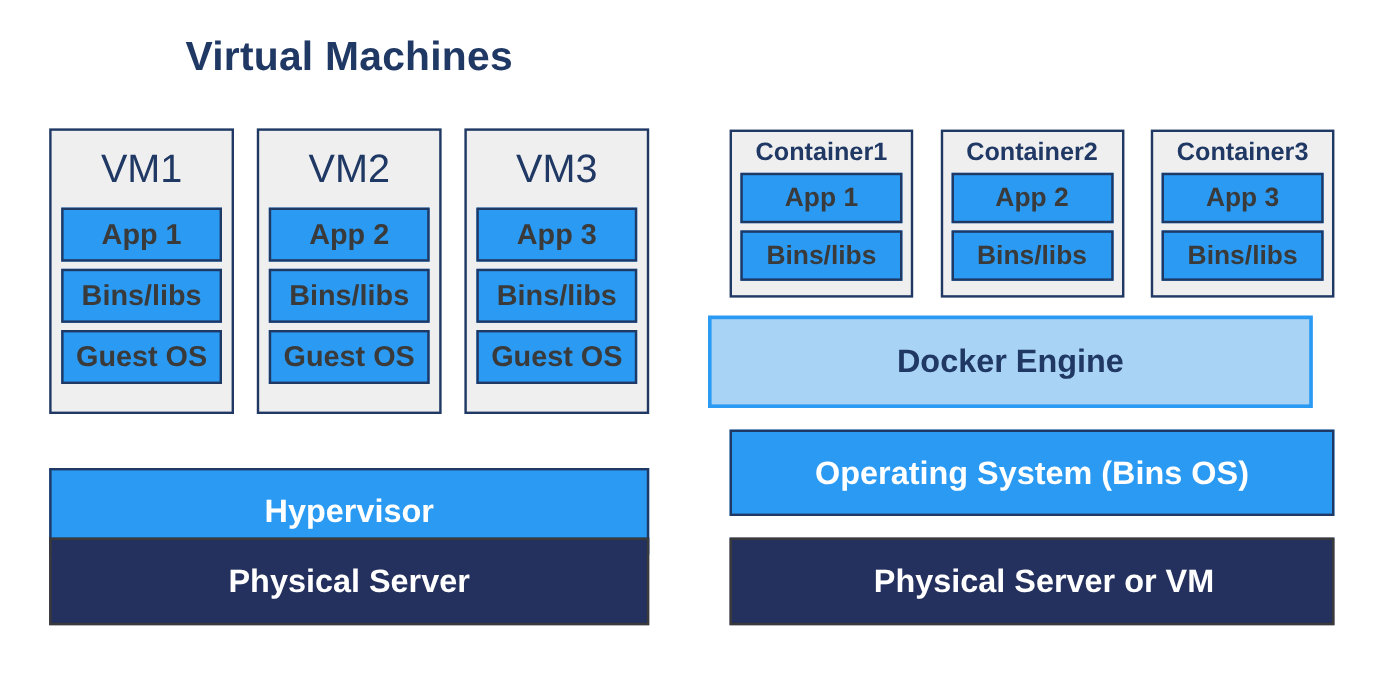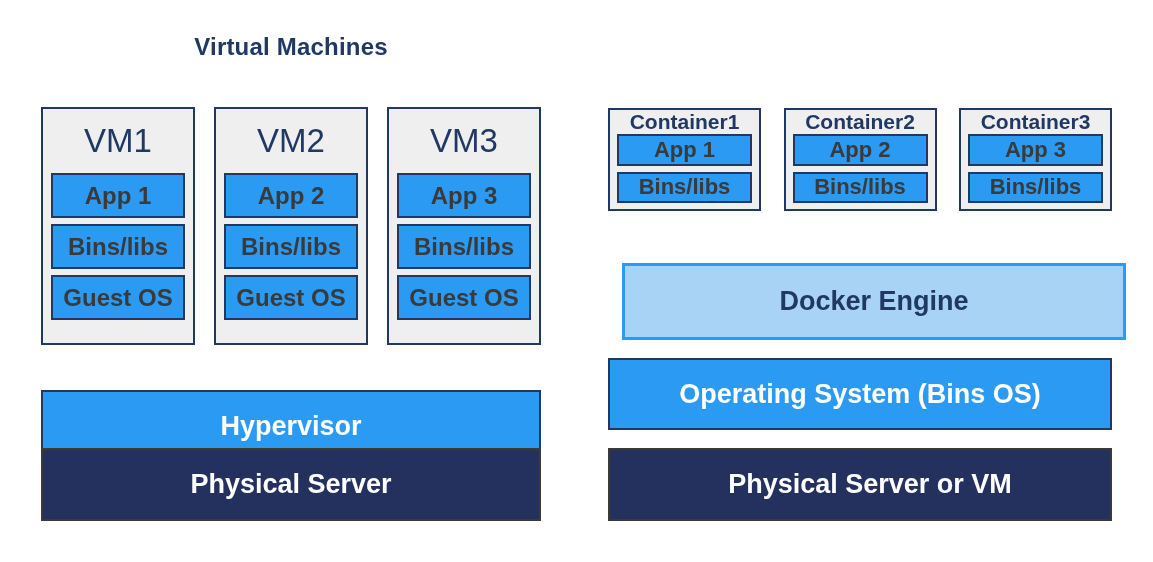--- a/index.html
+++ b/index.html
@@ -6,21 +6,21 @@
   body{
     width:1153px;height:562px;background:#ffffff;
     font-family:"Liberation Sans","DejaVu Sans",sans-serif;
     -webkit-font-smoothing:antialiased;
   }
   .canvas{position:relative;width:1153px;height:562px;overflow:hidden;}
 
   .section-title{
     position:absolute;top:24px;height:46px;
     display:flex;align-items:center;justify-content:center;
-    font-size:24px;font-weight:bold;color:var(--navy-text,#203864);
+    font-size:34px;font-weight:bold;color:var(--navy-text,#203864);
     letter-spacing:0.2px;
   }
   .title-left{left:41px;width:500px;}
   .title-right{left:608px;width:504px;}
 
   
   .vm-row{
     position:absolute;left:41px;top:107px;width:500px;height:238px;
     display:flex;justify-content:space-between;
   }
@@ -42,21 +42,21 @@
     display:flex;align-items:center;justify-content:center;
     font-size:24px;font-weight:bold;color:var(--dark-text,#3A3A3A);
   }
 
   
   .container-row{
     position:absolute;left:608px;top:108px;width:504px;height:140px;
     display:flex;justify-content:space-between;
   }
   .container-box{
-    box-sizing:border-box;width:153px;height:103px;
+    box-sizing:border-box;width:153px;height:140px;
     background:var(--box-gray,#EFEFEF);
     border:2px solid var(--navy-border,#203864);
     display:flex;flex-direction:column;align-items:stretch;
     padding:0 7px;
   }
   .container-title{
     height:34px;display:flex;align-items:center;justify-content:center;
     font-size:21px;font-weight:bold;color:var(--navy-text,#203864);
   }
   .container-box .layer{height:42px;margin-bottom:6px;font-size:22px;}
@@ -77,21 +77,21 @@
     border:2px solid var(--bar-dark-border,#3A3A3A);
     color:#ffffff;
   }
   .bar-lightblue{
     background:var(--pale-blue,#A8D3F4);
     border:3px solid var(--bright-blue,#2B9AF3);
     color:var(--navy-text,#203864);
   }
   .hypervisor-bar   {left:41px; top:358px;width:500px;height:72px;margin-top:32px;}
   .physical-left-bar{left:41px; top:448px;width:500px;height:73px;text-align:right;}
-  .docker-bar       {left:622px;top:263px;width:504px;height:77px;}
+  .docker-bar       {left:590px;top:263px;width:504px;height:77px;}
   .hostos-bar       {left:608px;top:358px;width:504px;height:72px;}
   .physical-right-bar{left:608px;top:448px;width:504px;height:73px;padding-left:20px;}
 </style>
 </head>
 <body>
 
 <div class="canvas">
 
   <div class="section-title title-left">Virtual Machines</div>
 

